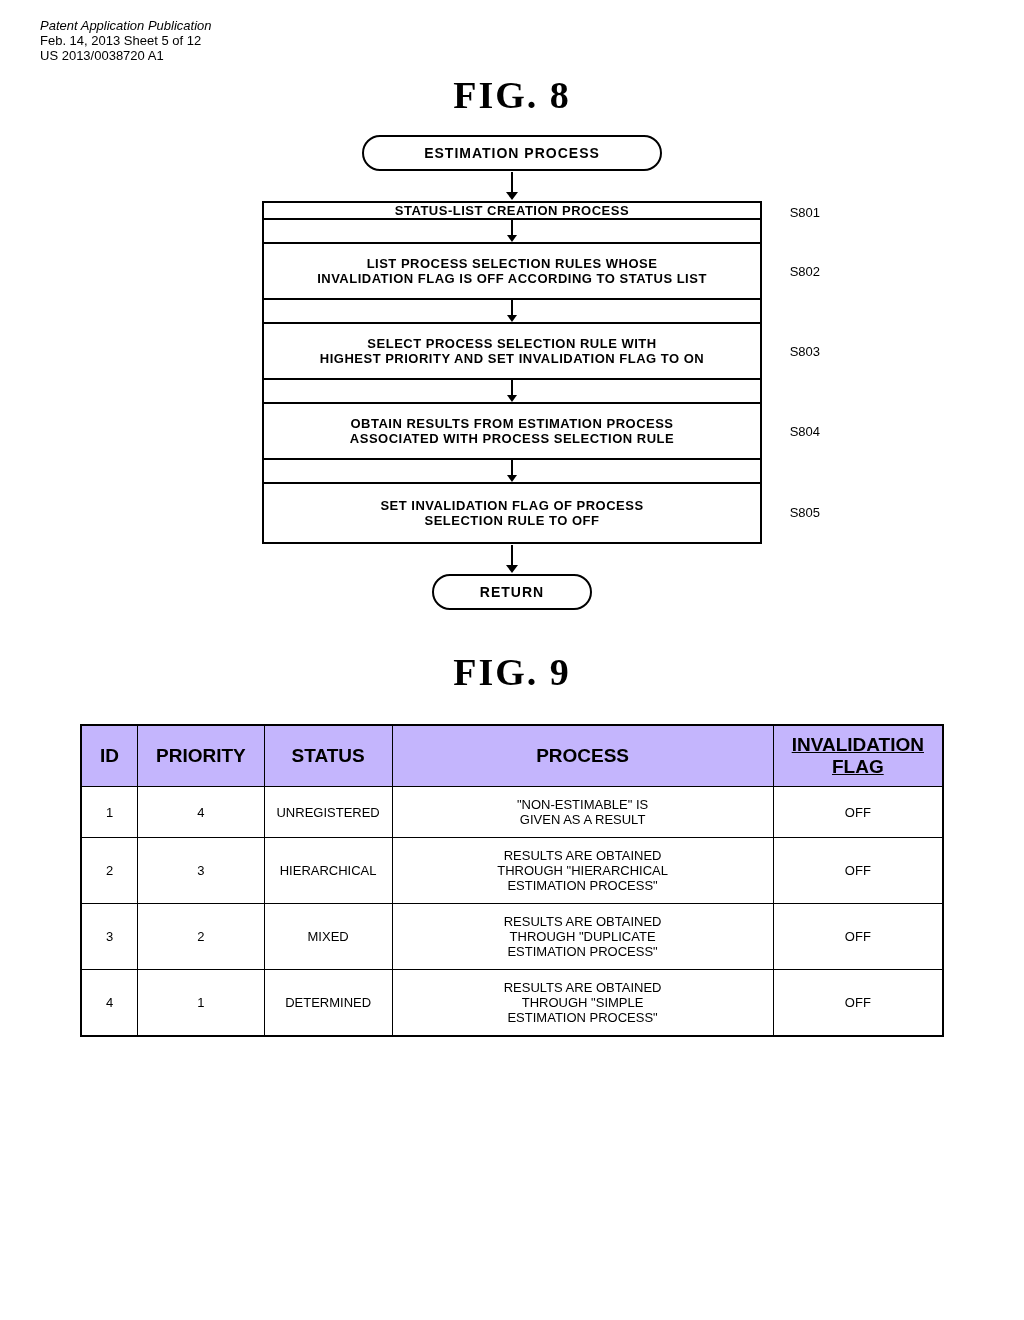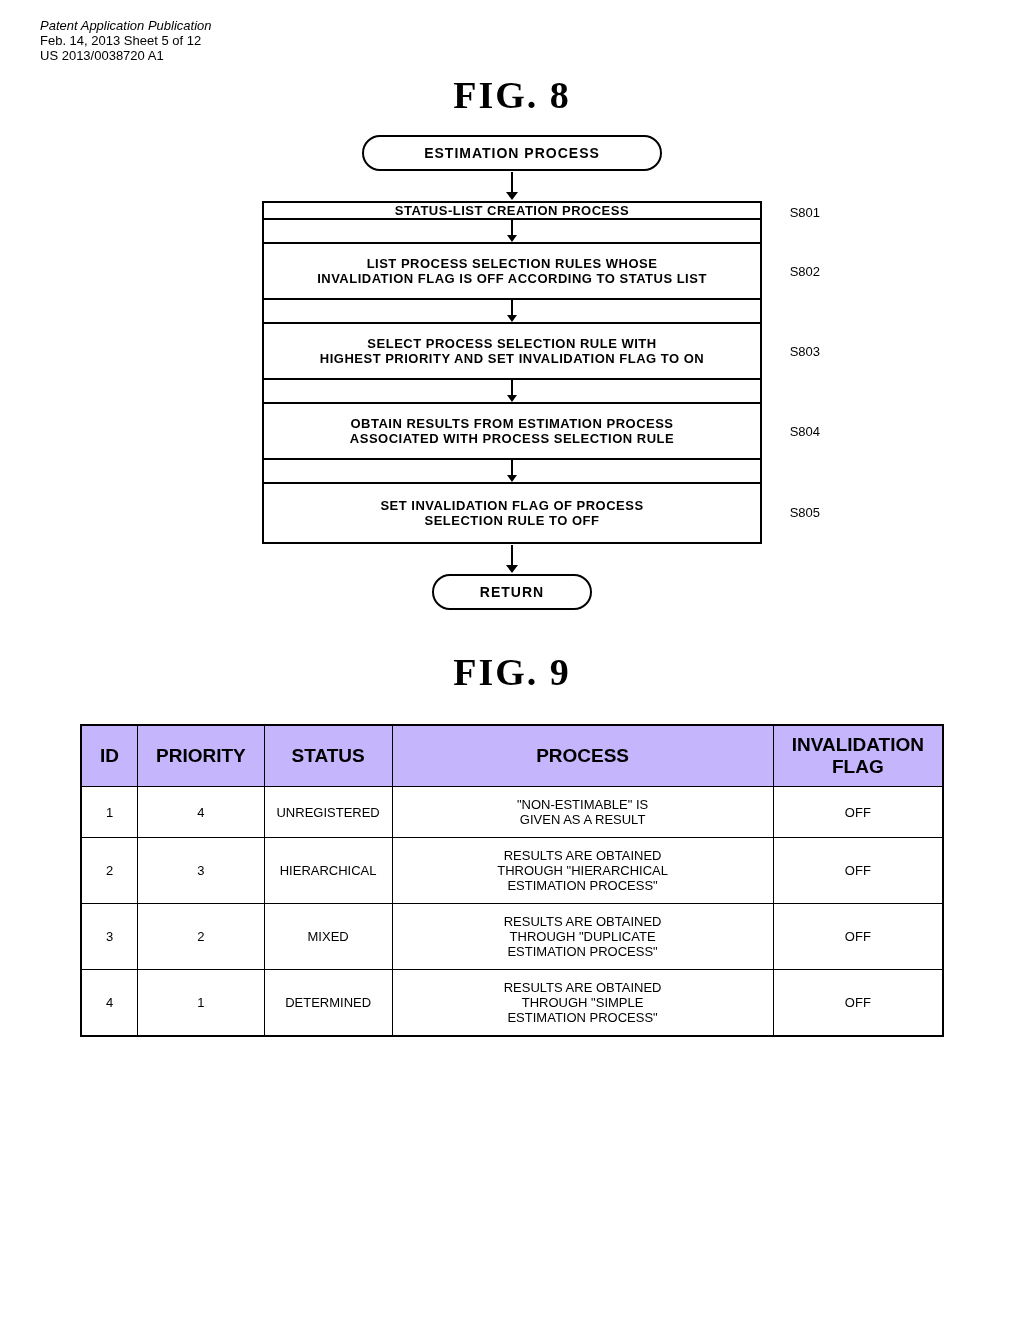--- a/index.html
+++ b/index.html
@@ -211,21 +211,21 @@
     <div class="fig9-title">FIG. 9</div>
 
 
     <table class="data-table">
       <thead>
         <tr>
           <th style="width:40px;">ID</th>
           <th style="width:80px;">PRIORITY</th>
           <th style="width:130px;">STATUS</th>
           <th style="width:430px;">PROCESS</th>
-          <th style="width:120px;">INVALIDATION<br>FLAG</th>
+          <th style="width:120px;text-decoration:underline;">INVALIDATION<br>FLAG</th>
         </tr>
       </thead>
       <tbody>
 
         <tr>
           <td>1</td>
           <td>4</td>
           <td>UNREGISTERED</td>
           <td class="td-process">"NON-ESTIMABLE" IS<br>GIVEN AS A RESULT</td>
           <td>OFF</td>

